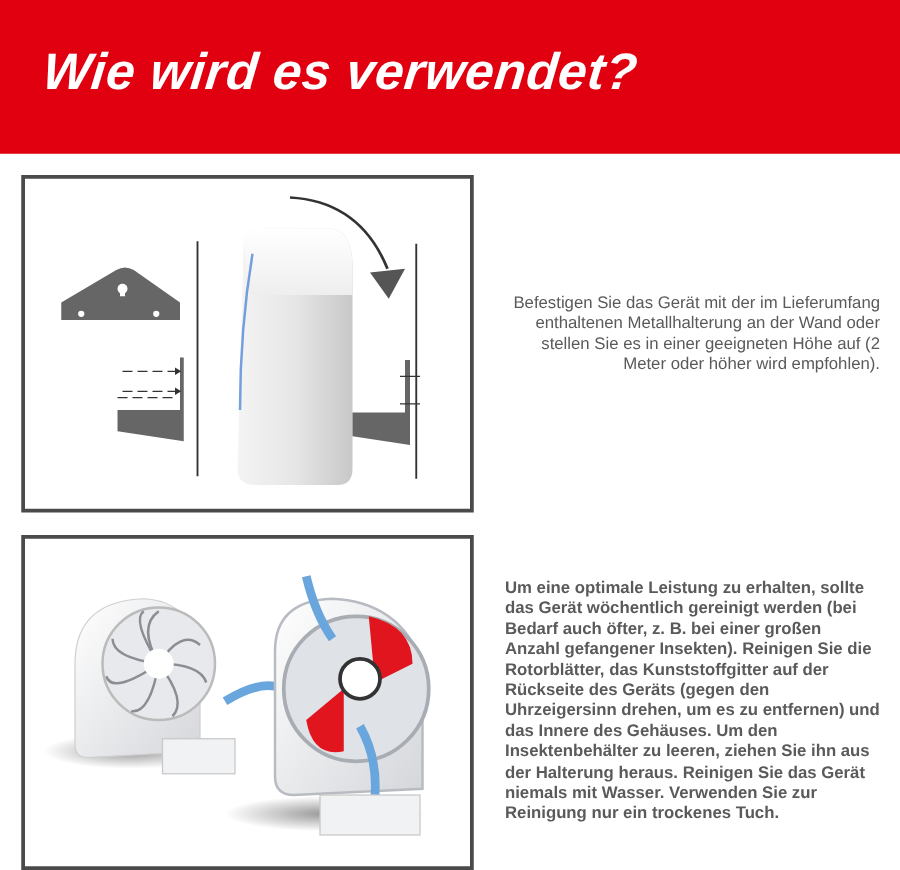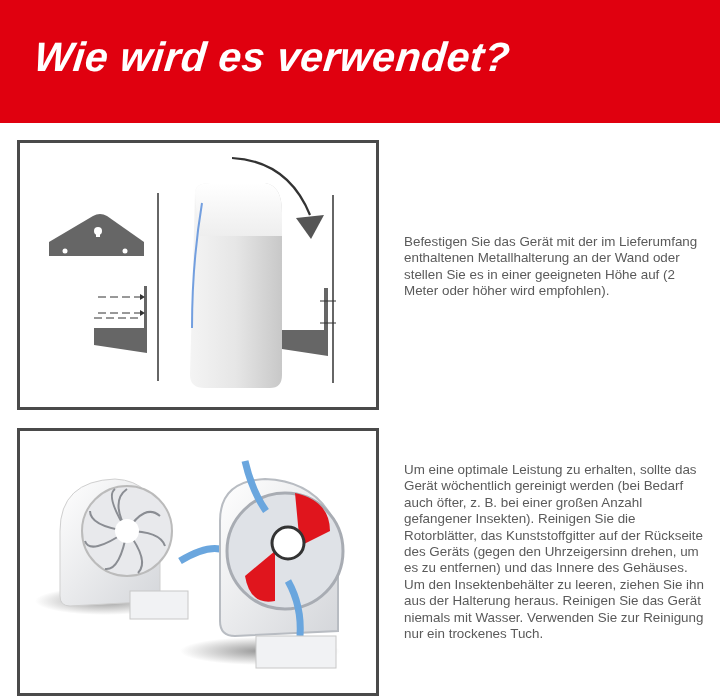--- a/index.html
+++ b/index.html
@@ -6,22 +6,22 @@
   body { width:720px; height:696px; background:#ffffff; position:relative; overflow:hidden;
          font-family:"Liberation Sans", sans-serif; }
   .header { position:absolute; left:0; top:0; width:720px; height:123px; background:#e0000f; }
   .header h1 { position:absolute; left:32px; top:34px; margin:0; color:#fff;
                font-family:"Liberation Sans", sans-serif; font-weight:bold; font-style:italic;
                font-size:41px; letter-spacing:0.5px; transform:skewX(-6deg); transform-origin:left bottom; }
   .frame { position:absolute; left:17px; width:356px; border:3px solid #4a4a4a; background:#fff; overflow:hidden; }
   .frame1 { top:140px; height:264px; }
   .frame2 { top:428px; height:262px; }
   .desc { position:absolute; left:404px; width:300px; color:#5a5a5a; font-size:13.4px; line-height:16.4px; }
-  .desc1 { top:234px; }
-  .desc2 { top:462px; }
+  .desc1 { top:234px;text-align:right; }
+  .desc2 { top:462px;font-weight:bold; }
   svg { display:block; }
 </style>
 </head>
 <body>
 
 <div class="header">
   <h1>Wie wird es verwendet?</h1>
 </div>
 
 <div class="frame frame1">

